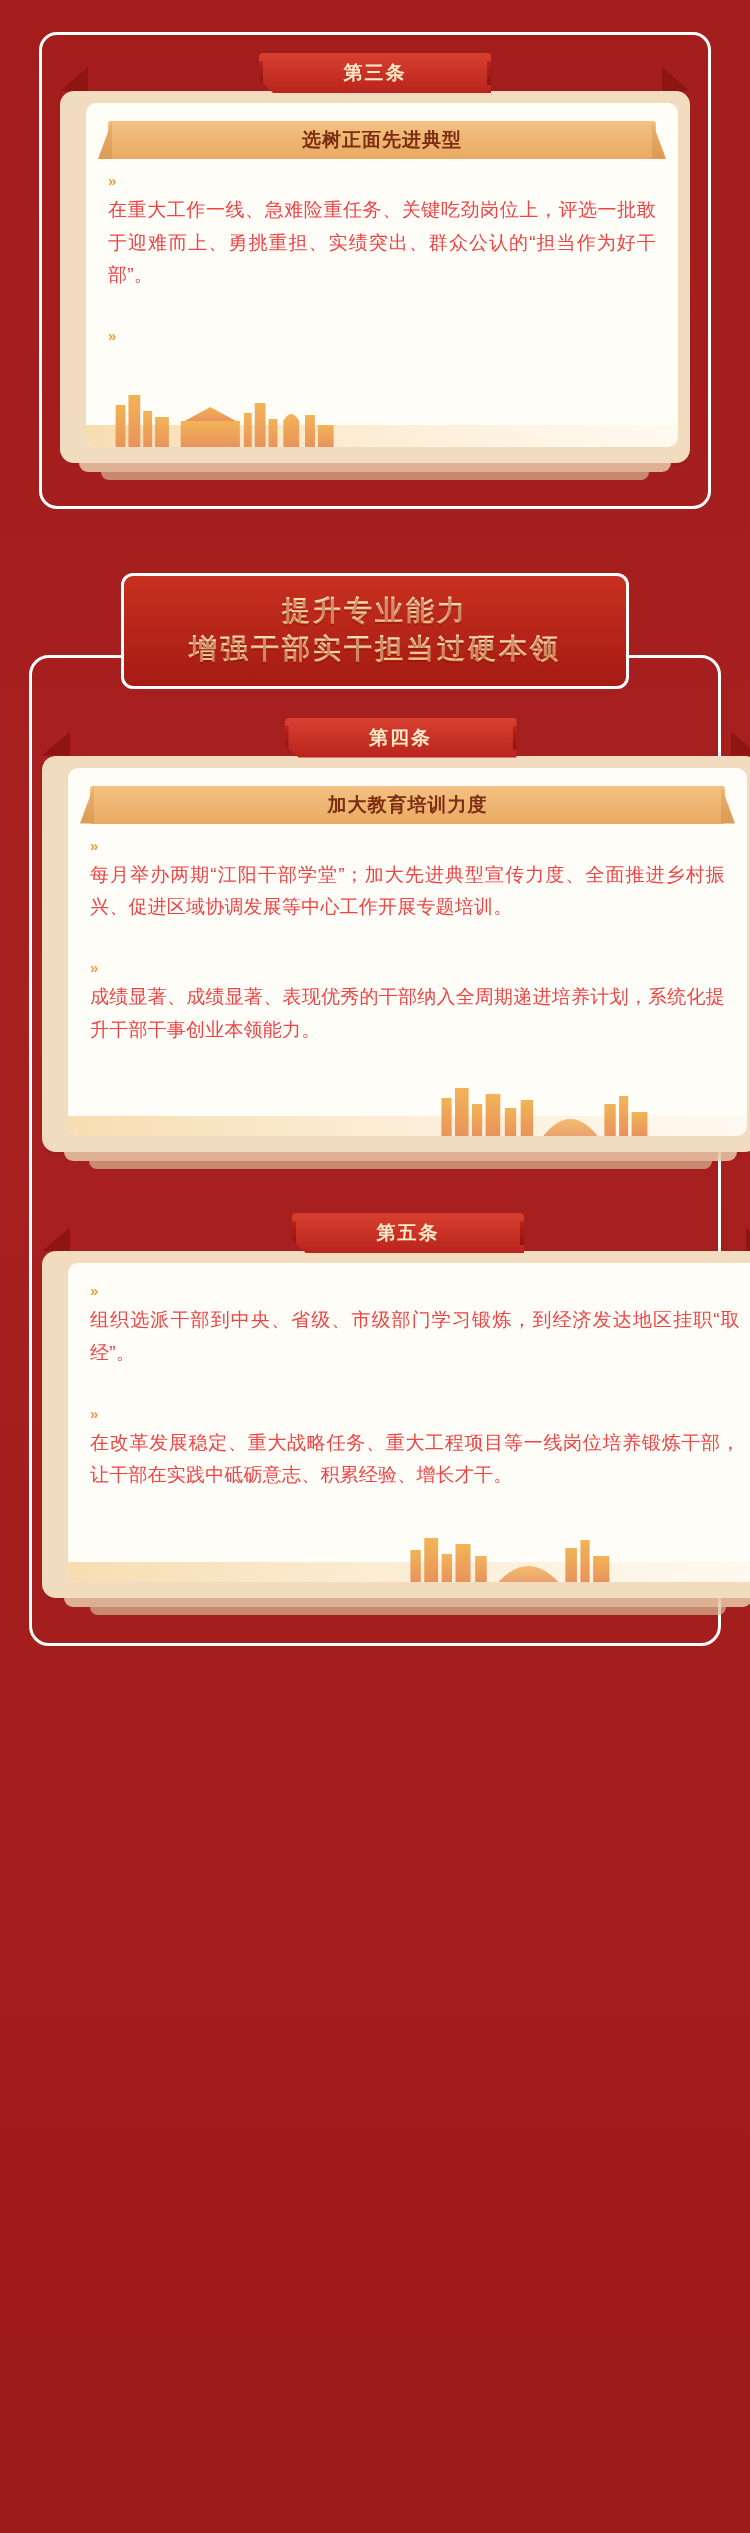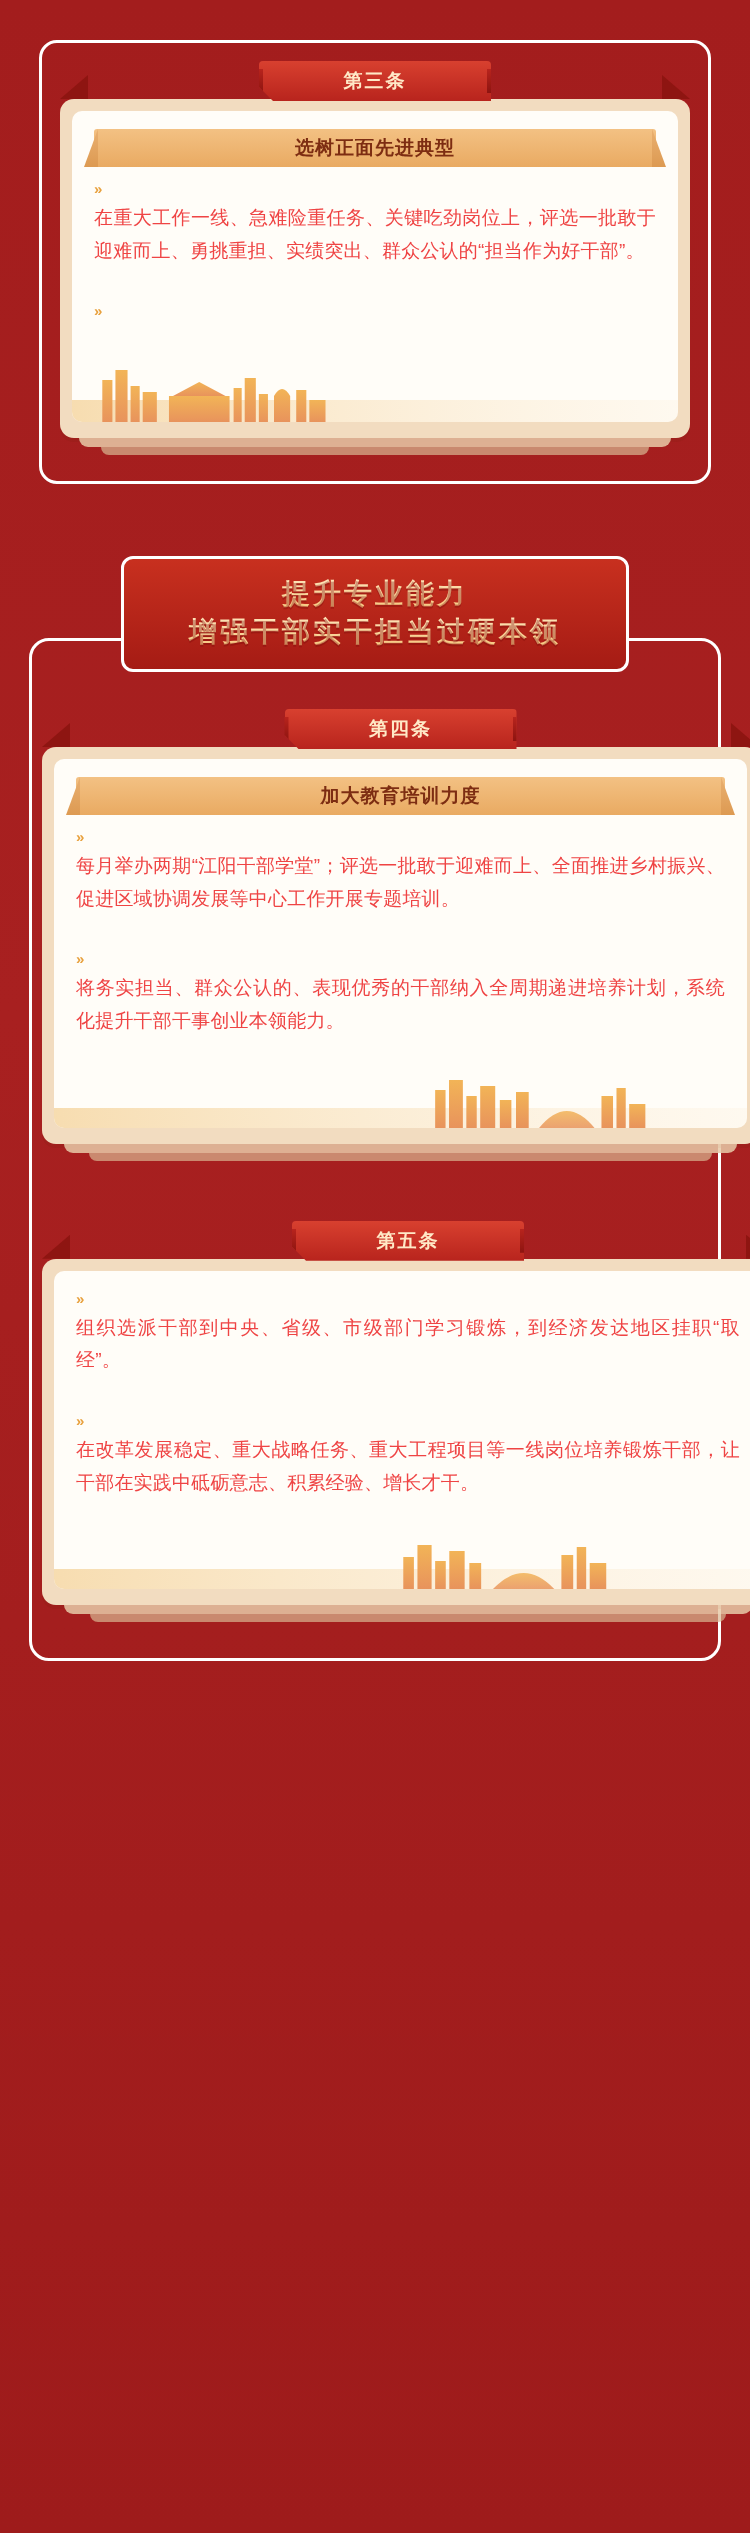--- a/index.html
+++ b/index.html
@@ -12,21 +12,21 @@
     width: 750px;
     min-height: 2533px;
     background: linear-gradient(180deg, #a31d1d 0%, #a82020 40%, #9e1b1b 100%);
     position: relative;
     overflow-x: hidden;
   }
 
   
   .card-wrap {
     position: relative;
-    margin: 12px auto;
+    margin: 4px auto;
     width: 672px;
     border-radius: 10px;
   }
 
   
   .card-outer {
     position: relative;
     border: 3px solid #ffffff;
     border-radius: 18px;
     padding: 18px 18px 26px 18px;
@@ -76,21 +76,21 @@
     background: #8e1511;
   }
   .ribbon-holder .wing.left  { clip-path: polygon(100% 0, 100% 100%, 0 100%); margin-right: -4px; }
   .ribbon-holder .wing.right { clip-path: polygon(0 0, 0 100%, 100% 100%); margin-left: -4px; }
 
   
   .card-beige {
     position: relative;
     background: #f2dcc0;
     border-radius: 14px;
-    padding: 12px 12px 16px 12px;
+    padding: 12px 12px 16px 26px;
     box-shadow: 0 4px 0 rgba(140,30,20,.25);
   }
 
   .card-body {
     position: relative;
     background: #fffdf8;
     border-radius: 10px;
     padding: 16px 22px 0 22px;
     overflow: hidden;
   }
@@ -298,28 +298,28 @@
         <div class="wing right"></div>
       </div>
 
       <div class="card-beige">
         <div class="card-body">
 
           <div class="sub-title">加大教育培训力度</div>
 
           <div class="item">
             <span class="marker">»</span>
-            <p class="para">每月举办两期“江阳干部学堂”；评选一批敢于迎难而上、全面推进乡村振兴、促进区域协调发展等中心工作开展专题培训。</p>
+            <p class="para">每月举办两期“江阳干部学堂”；加大先进典型宣传力度、全面推进乡村振兴、促进区域协调发展等中心工作开展专题培训。</p>
           </div>
 
           <div class="spacer-md"></div>
 
           <div class="item">
             <span class="marker">»</span>
-            <p class="para">将务实担当、群众公认的、表现优秀的干部纳入全周期递进培养计划，系统化提升干部干事创业本领能力。</p>
+            <p class="para">成绩显著、成绩显著、表现优秀的干部纳入全周期递进培养计划，系统化提升干部干事创业本领能力。</p>
           </div>
 
           <div style="height:26px"></div>
 
           <div class="skyline">
             <svg viewBox="0 0 600 62" preserveAspectRatio="none" aria-hidden="true">
               <rect x="0" y="42" width="600" height="20" fill="url(#sg2)"></rect>
               <g fill="url(#sg1)">
                 <rect x="330" y="24" width="9" height="38"></rect>
                 <rect x="342" y="14" width="12" height="48"></rect>

